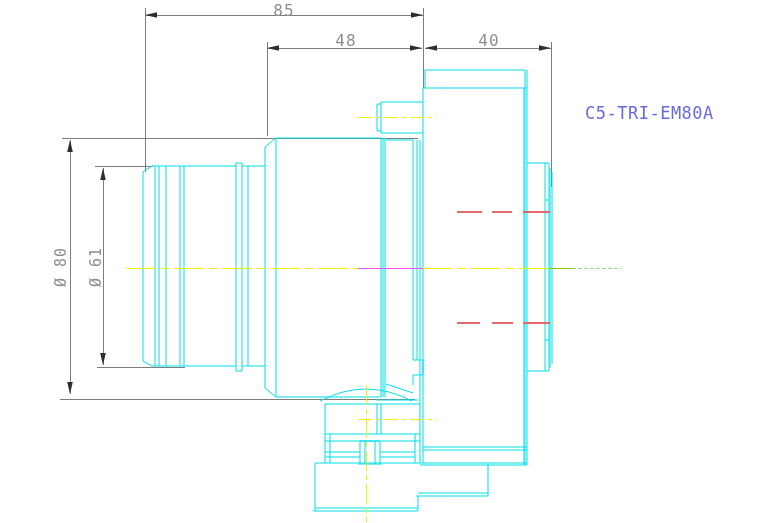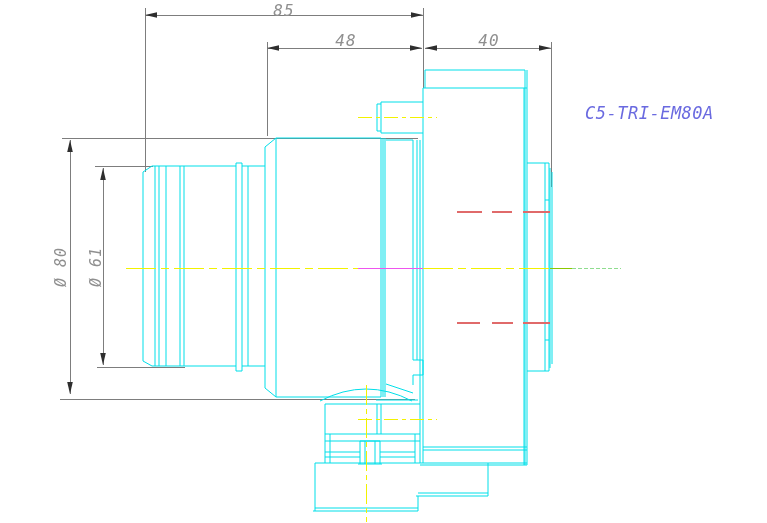--- a/index.html
+++ b/index.html
@@ -1,17 +1,17 @@
 <!DOCTYPE html>
 <html><head>
 <meta charset="utf-8">
 <style>
   html,body{margin:0;padding:0;background:#ffffff;}
   body{width:767px;height:523px;overflow:hidden;font-family:"DejaVu Sans Mono",monospace;}
-  .viewport{position:relative;width:767px;height:523px;background:#ffffff;font-style:italic;}
+  .viewport{position:relative;width:767px;height:523px;background:#ffffff;}
   svg{display:block;position:absolute;left:0;top:0;}
   .cad-text{font-family:"DejaVu Sans Mono",monospace;}
 </style>
 </head>
 <body>
 
 <div class="viewport">
   <svg width="767" height="523" viewBox="0 0 767 523">
     <g shape-rendering="crispEdges">
         <line x1="145" y1="15" x2="423" y2="15" stroke="#7d7d7d" stroke-width="1"></line>

